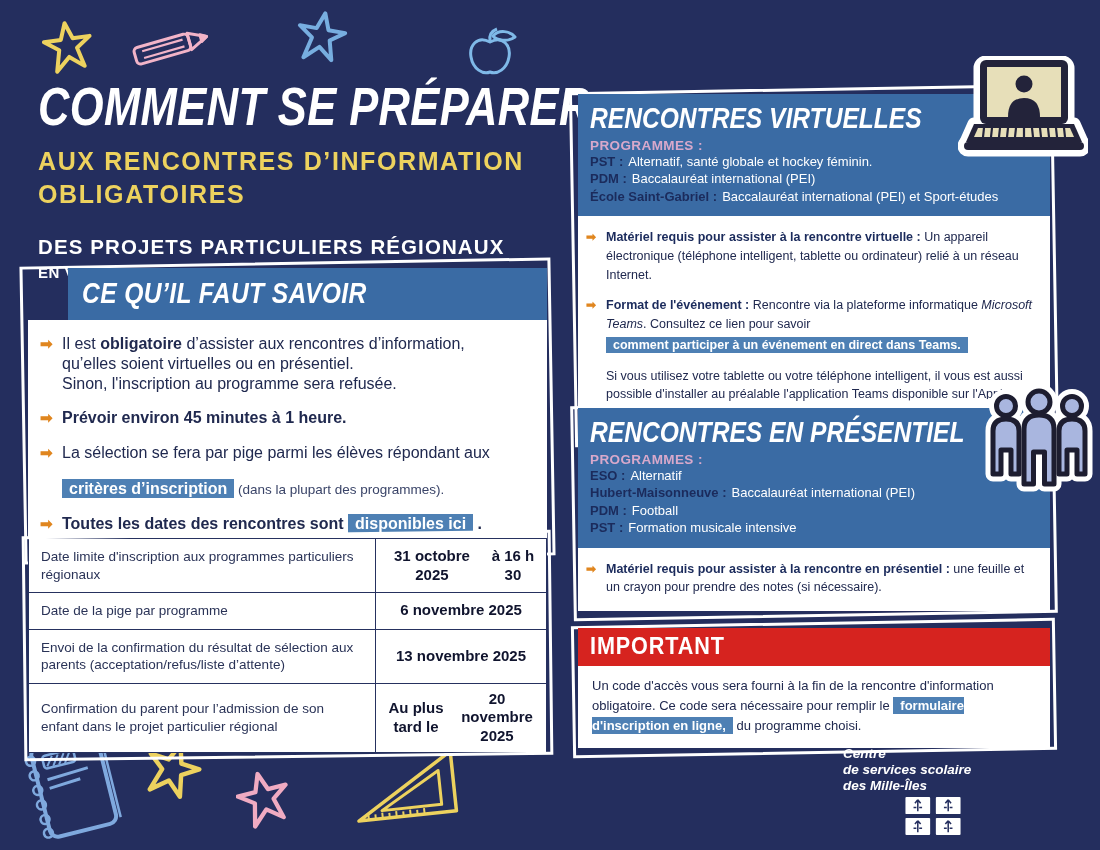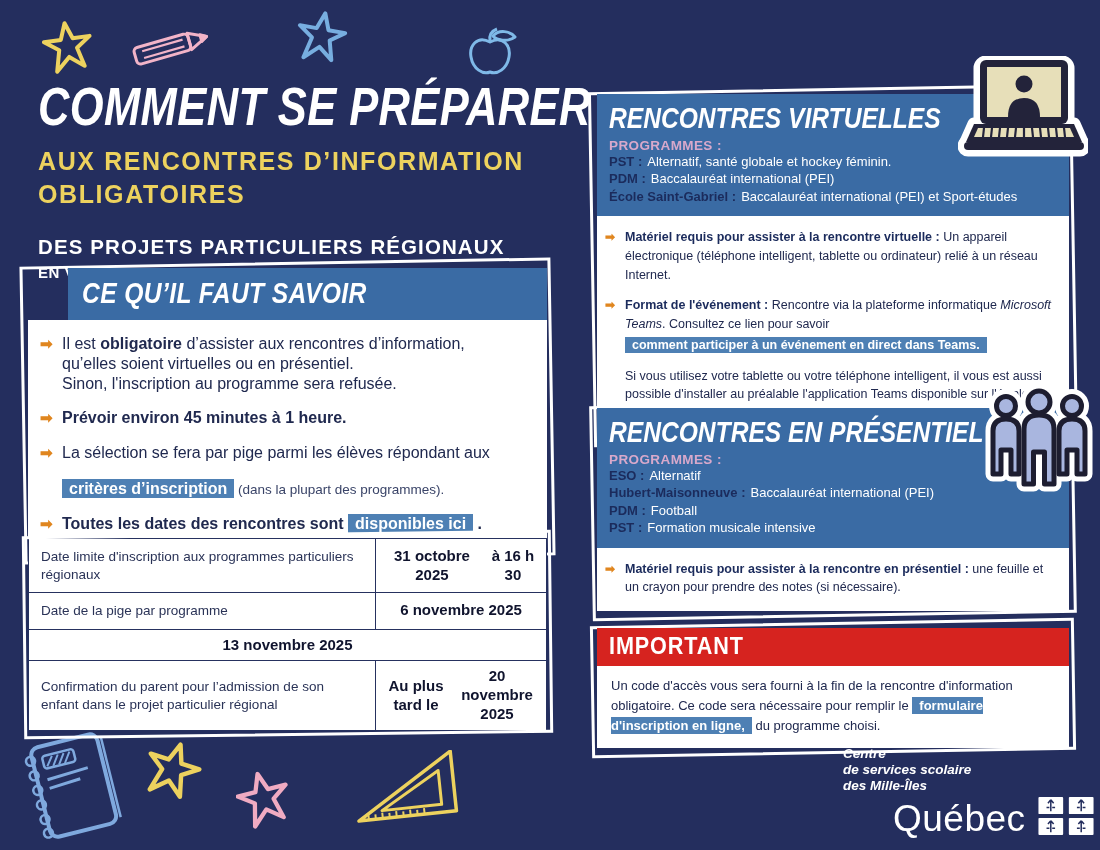--- a/index.html
+++ b/index.html
@@ -38,21 +38,21 @@
         transform:rotate(-.7deg);pointer-events:none;}
   .trow{display:flex;border-bottom:1.5px solid #26315F;}
   .trow:last-child{border-bottom:none;}
   .tcl{flex:0 0 347px;box-sizing:border-box;border-right:1.5px solid #26315F;
         padding:9px 10px 9px 12px;font-size:13.5px;color:#2A3357;line-height:1.3;
         display:flex;align-items:center;}
   .tcr{flex:1;display:flex;flex-direction:row;justify-content:center;align-items:center;
         font-size:15px;font-weight:bold;color:#10142E;line-height:1.25;text-align:center;
         padding:6px 4px;}
   
-  .rcard{left:597px;width:472px;}
+  .rcard{left:578px;width:472px;}
   .rcard .card-head{padding:7px 12px 11px 12px;}
   .rcard .card-head .cond{font-size:30px;letter-spacing:0;}
   .prog-label{color:#D8A9CB;font-weight:bold;font-size:13.5px;margin-top:3px;letter-spacing:.4px;}
   .prog-line{font-size:13px;line-height:1.34;}
   .prog-line b{margin-right:5px;}
   .rcard .card-body{padding:12px 12px 12px 8px;}
   .rcard .bullet{font-size:12.5px;line-height:1.5;margin-bottom:12px;}
   .rcard .arr{flex:0 0 20px;font-size:12px;line-height:1.6;}
   .rcard b{color:#1B2B5C;}
   .vpara{font-size:12.5px;line-height:1.5;margin:12px 0 2px 20px;}
@@ -181,20 +181,21 @@
         <div>à 16 h 30</div>
       </div>
     </div>
     <div class="trow">
       <div class="tcl">Date de la pige par programme</div>
       <div class="tcr">
         <div>6 novembre 2025</div>
       </div>
     </div>
     <div class="trow">
+      <div class="tcl">Envoi de la confirmation du résultat de sélection aux parents (acceptation/refus/liste d’attente)</div>
       <div class="tcr">
         <div>13 novembre 2025</div>
       </div>
     </div>
     <div class="trow">
       <div class="tcl">Confirmation du parent pour l’admission de son enfant dans le projet particulier régional</div>
       <div class="tcr">
         <div>Au plus tard le</div>
         <div>20 novembre 2025</div>
       </div>
@@ -288,21 +289,20 @@
     </div>
   </div>
 
   <div class="logo">
     <div class="logo-org">
       <div>Centre</div>
       <div>de services scolaire</div>
       <div>des Mille-Îles</div>
     </div>
     <div class="logo-qc-row">
-      <div class="logo-wordmark">Québec</div>
       <svg class="logo-flag" width="56" height="38" viewBox="0 0 58 40">
         <g fill="#fff">
           <rect x="0" y="0" width="26" height="18" rx="1"></rect>
           <rect x="32" y="0" width="26" height="18" rx="1"></rect>
           <rect x="0" y="22" width="26" height="18" rx="1"></rect>
           <rect x="32" y="22" width="26" height="18" rx="1"></rect>
         </g>
         <g stroke="#242E5E" stroke-width="1.6" fill="none">
           <path d="M13 3 V15 M13 3 L10 6.5 M13 3 L16 6.5 M8.5 11 h3 M14.5 11 h3"></path>
           <path d="M45 3 V15 M45 3 L42 6.5 M45 3 L48 6.5 M40.5 11 h3 M46.5 11 h3"></path>

